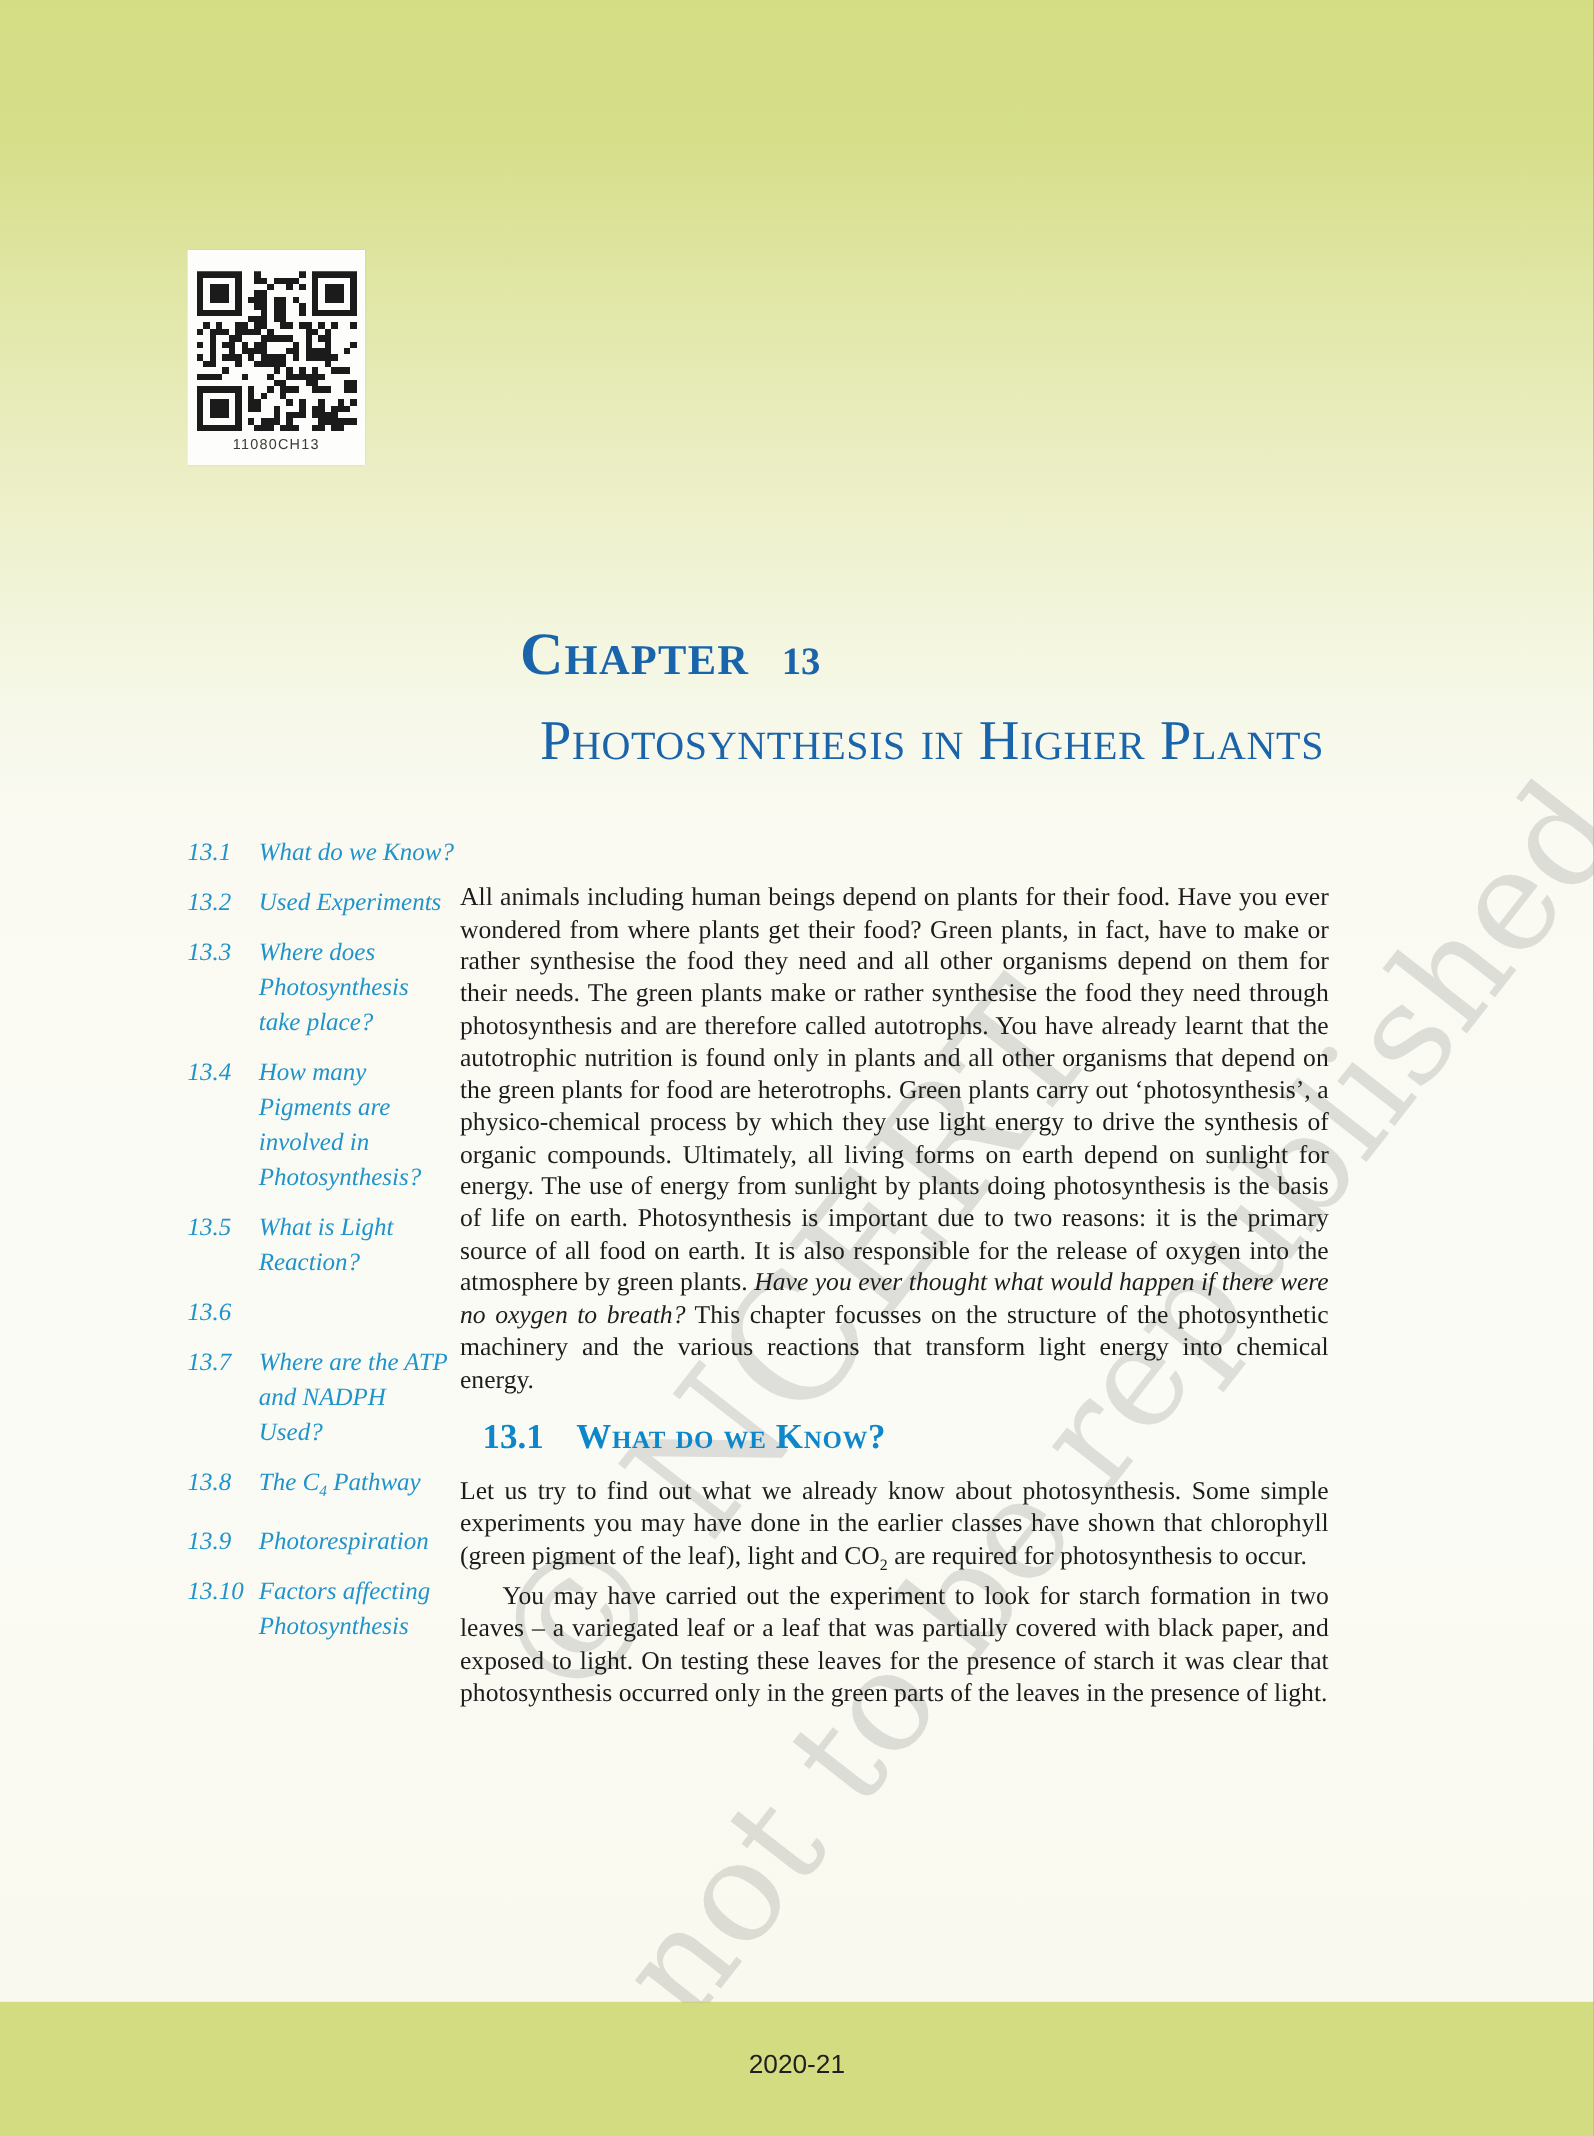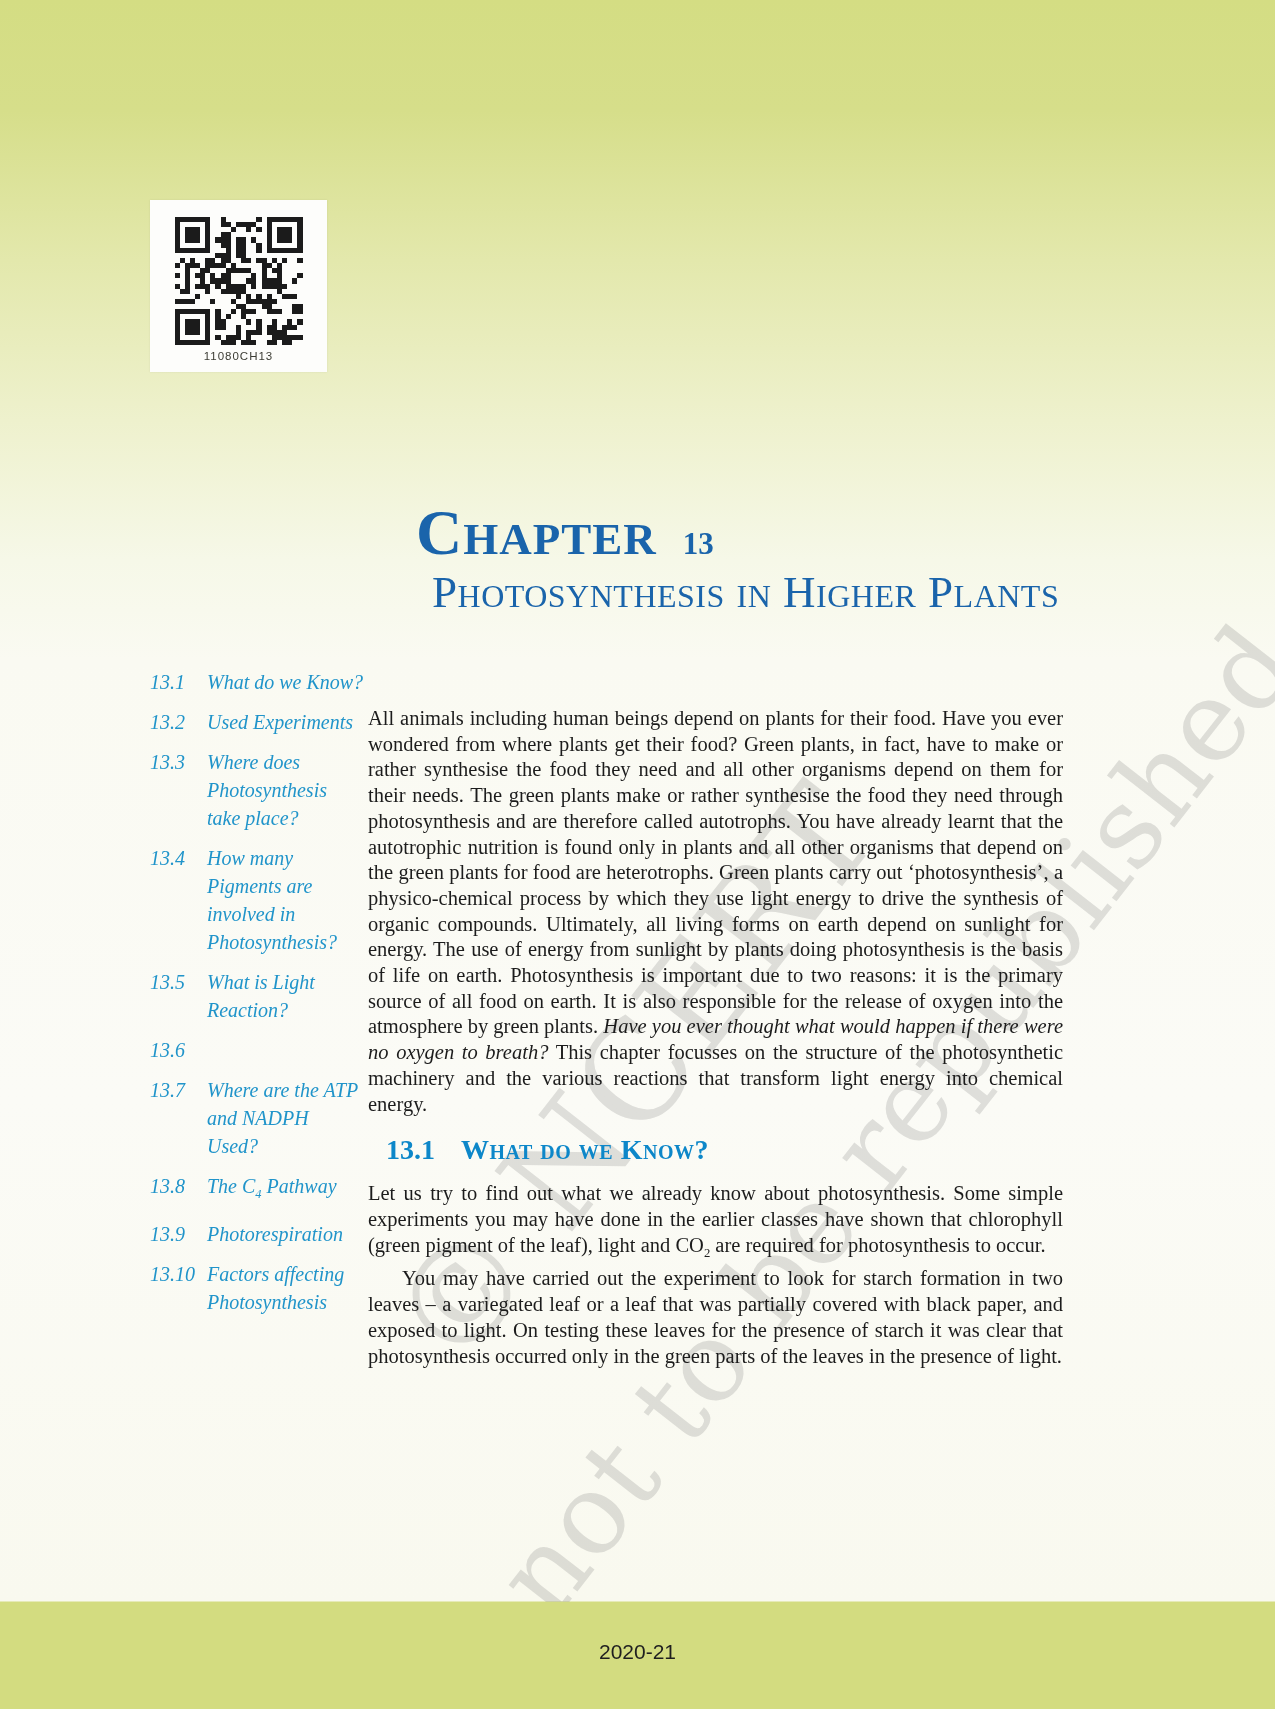--- a/index.html
+++ b/index.html
@@ -33,21 +33,21 @@
     white-space: nowrap;
     transform-origin: 0 0;
   }
   .wm1 { left: 360px; top: 1300px; font-size: 135px; transform: rotate(-52deg); }
   .wm2 { left: 470px; top: 1560px; font-size: 112px; transform: rotate(-52deg); }
 
   
   .qr-card {
     position: absolute; z-index: 2;
     left: 150px; top: 200px;
-    width: 177px; height: 172px;
+    width: 142px; height: 172px;
     background: #fdfdfb;
     box-shadow: 0 0 2px rgba(0,0,0,0.08);
     text-align: center;
     padding-top: 17px;
   }
   .qr { width: 133px; height: 128px; margin: 0 auto; }
   .qr svg { display: block; width: 100%; height: 100%; shape-rendering: crispEdges; }
   .qr-label {
     margin-top: 5px;
     font-family: "Liberation Sans", sans-serif;
@@ -57,21 +57,21 @@
   }
 
   
   .chapter-line {
     position: absolute; z-index: 2;
     left: 416px; top: 496px;
     color: #1a64ab;
     font-weight: bold;
     white-space: nowrap;
   }
-  .chapter-line .sc-word { font-variant: small-caps; font-size: 64px; letter-spacing: 1px; }
+  .chapter-line .sc-word { font-variant: small-caps; font-size: 48px; letter-spacing: 1px; }
   .chapter-line .chapter-num { font-size: 31px; margin-left: 26px; }
   .chapter-title {
     position: absolute; z-index: 2;
     left: 432px; top: 566px;
     width: 655px;
     color: #1a64ab;
     font-weight: normal;
     font-size: 45px;
     font-variant: small-caps;
     letter-spacing: 0.5px;

